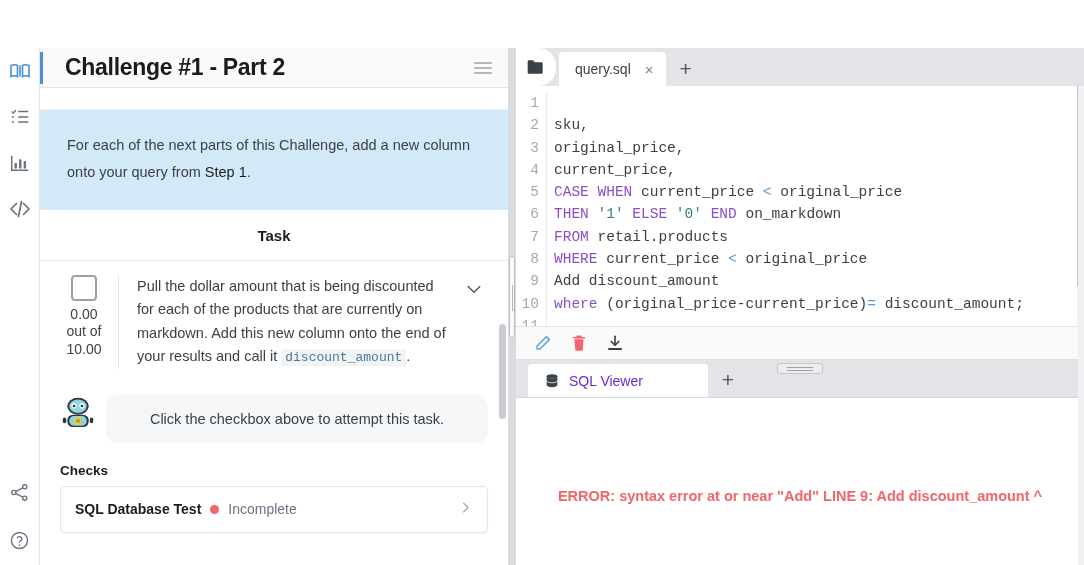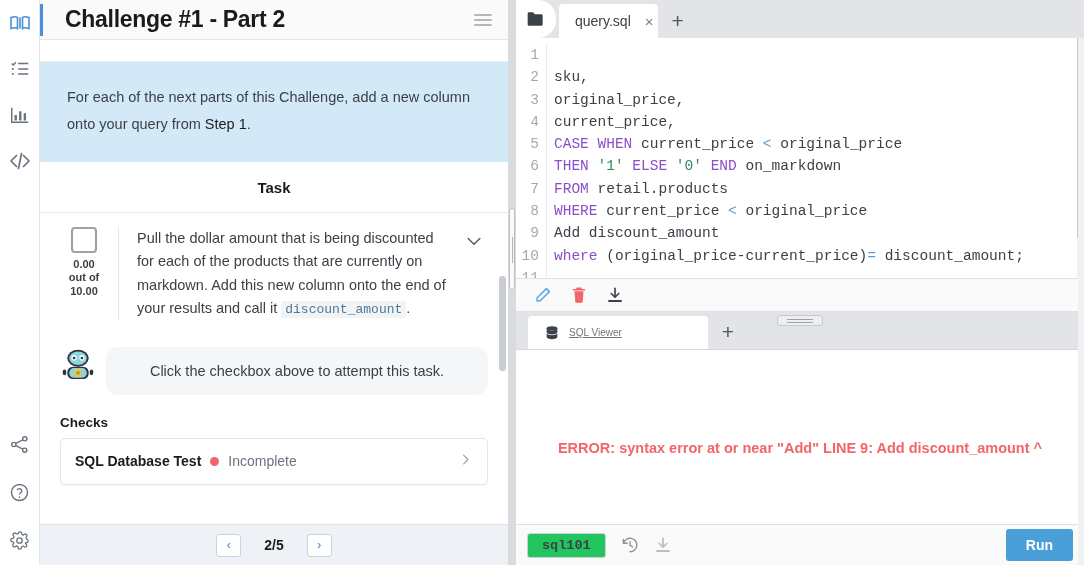--- a/index.html
+++ b/index.html
@@ -2,21 +2,21 @@
 <html><head>
 <meta charset="utf-8">
 <style>
   * { box-sizing: border-box; margin: 0; padding: 0; }
   html, body {
     width: 1084px; height: 565px;
     font-family: "Liberation Sans", sans-serif;
     background: #ffffff;
     overflow: hidden;
   }
-  .app { position: relative; width: 1084px; height: 398px; display: flex; }
+  .app { position: relative; width: 1084px; height: 398px; display: flex; margin-top: 48px; }
 
   
   .rail {
     width: 40px; height: 565px;
     background: #ffffff;
     border-right: 1px solid #e3e5e8;
     display: flex; flex-direction: column; align-items: center;
     flex: 0 0 40px;
   }
   .rail-top { padding-top: 10px; display: flex; flex-direction: column; align-items: center; gap: 20px; }
@@ -83,22 +83,22 @@
   .task-check-col {
     width: 58px; flex: 0 0 58px;
     display: flex; flex-direction: column; align-items: center;
     padding-right: 10px;
   }
   .checkbox {
     width: 26px; height: 26px; border: 2px solid #9aa0a6;
     border-radius: 4px; background: #fff; cursor: pointer;
   }
   .score {
-    margin-top: 5px; font-size: 11px; line-height: 1.25;
-    color: #3b4148; text-align: center; font-weight: 700;
+    margin-top: 5px; font-size: 14px; line-height: 1.25;
+    color: #3b4148; text-align: center; font-weight: 400;
   }
   .task-text-col {
     flex: 1 1 auto; border-left: 1px solid #e4e6e8;
     padding-left: 18px; padding-right: 8px;
     font-size: 14.5px; line-height: 1.62; color: #3b4148;
   }
   .code-chip {
     background: #f2f3f5; color: #4a7a9b;
     font-family: "Liberation Mono", monospace;
     font-size: 13px; padding: 1px 4px; border-radius: 2px;
@@ -185,21 +185,21 @@
   }
   .folder-btn {
     width: 40px; height: 38px; background: #fff;
     border-top-right-radius: 18px; border-bottom-right-radius: 18px;
     display: flex; align-items: center; justify-content: center; cursor: pointer;
   }
   .ed-tab {
     height: 34px; background: #ffffff;
     border-top-left-radius: 4px; border-top-right-radius: 4px;
     display: flex; align-items: center; gap: 10px;
-    padding: 0 0 0 16px; margin-left: 3px; cursor: pointer;
+    padding: 0 8px 0 16px; margin-left: 3px; cursor: pointer;
   }
   .ed-tab-name { font-size: 14px; color: #3b4148; }
   .tab-close { color: #7a7f85; font-size: 15px; line-height: 1; cursor: pointer; padding: 0 4px; }
   .tab-plus {
     width: 40px; height: 34px; display: flex; align-items: center; justify-content: center;
     color: #55595e; font-size: 21px; cursor: pointer;
   }
 
   .code-area {
     flex: 0 0 240px; height: 240px; position: relative;
@@ -243,21 +243,21 @@
     display: flex; flex-direction: column; justify-content: center; align-items: center; gap: 2px;
     z-index: 3;
   }
   .resize-grip i { display: block; width: 26px; height: 1px; background: #9ea2a6; }
   .vw-tab {
     height: 33px; min-width: 180px; background: #fff;
     border-top-left-radius: 4px; border-top-right-radius: 4px;
     display: flex; align-items: center; gap: 9px; padding: 0 18px 0 16px;
     margin-left: 12px; cursor: pointer;
   }
-  .vw-tab-name { font-size: 10px; color: #737373; text-decoration: underline; }
+  .vw-tab-name { font-size: 14px; color: #6d28d9; }
 
   .results {
     flex: 1 1 auto; background: #ffffff; position: relative;
     display: flex; align-items: flex-start; justify-content: center;
     padding-top: 90px;
   }
   .err {
     color: #f2656a; font-size: 14.5px; font-weight: bold;
     text-align: center; padding: 0 20px;
   }

